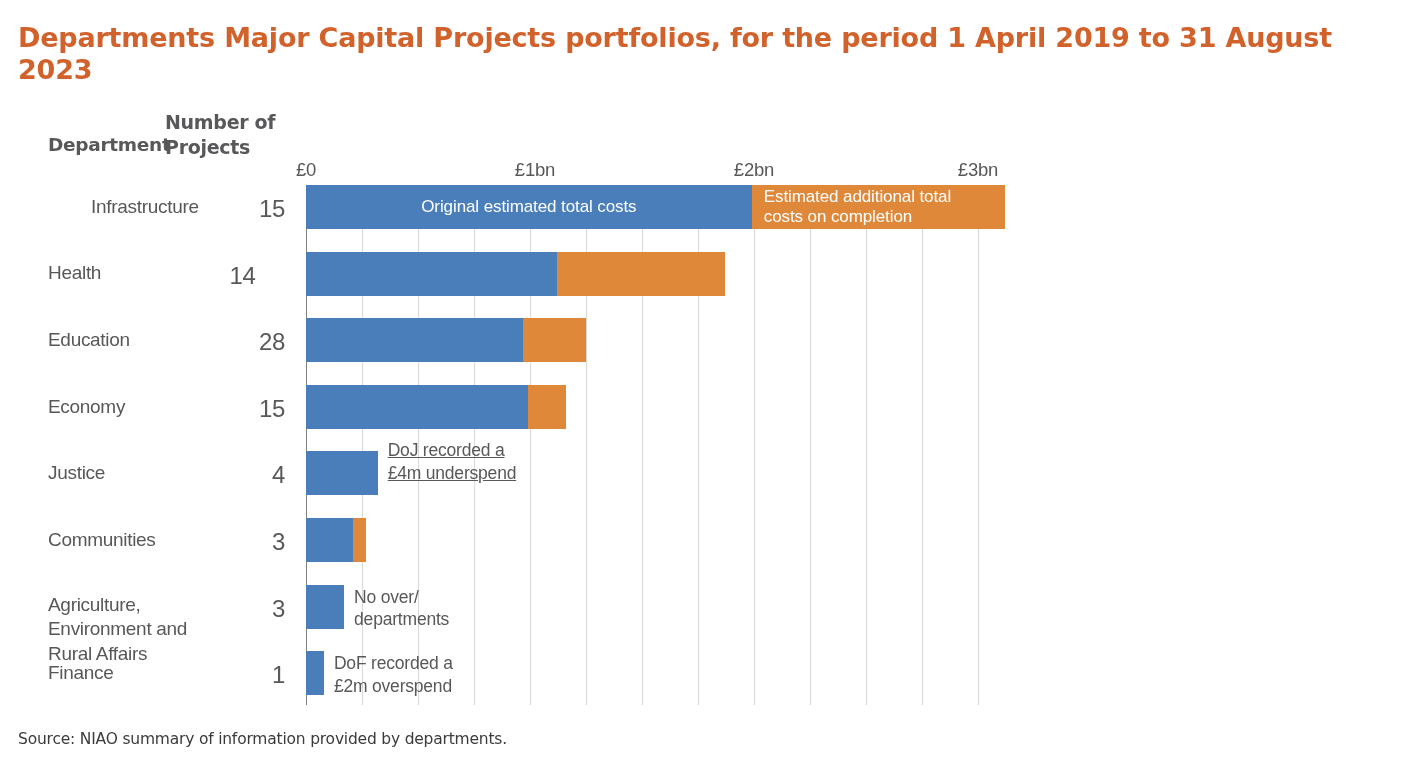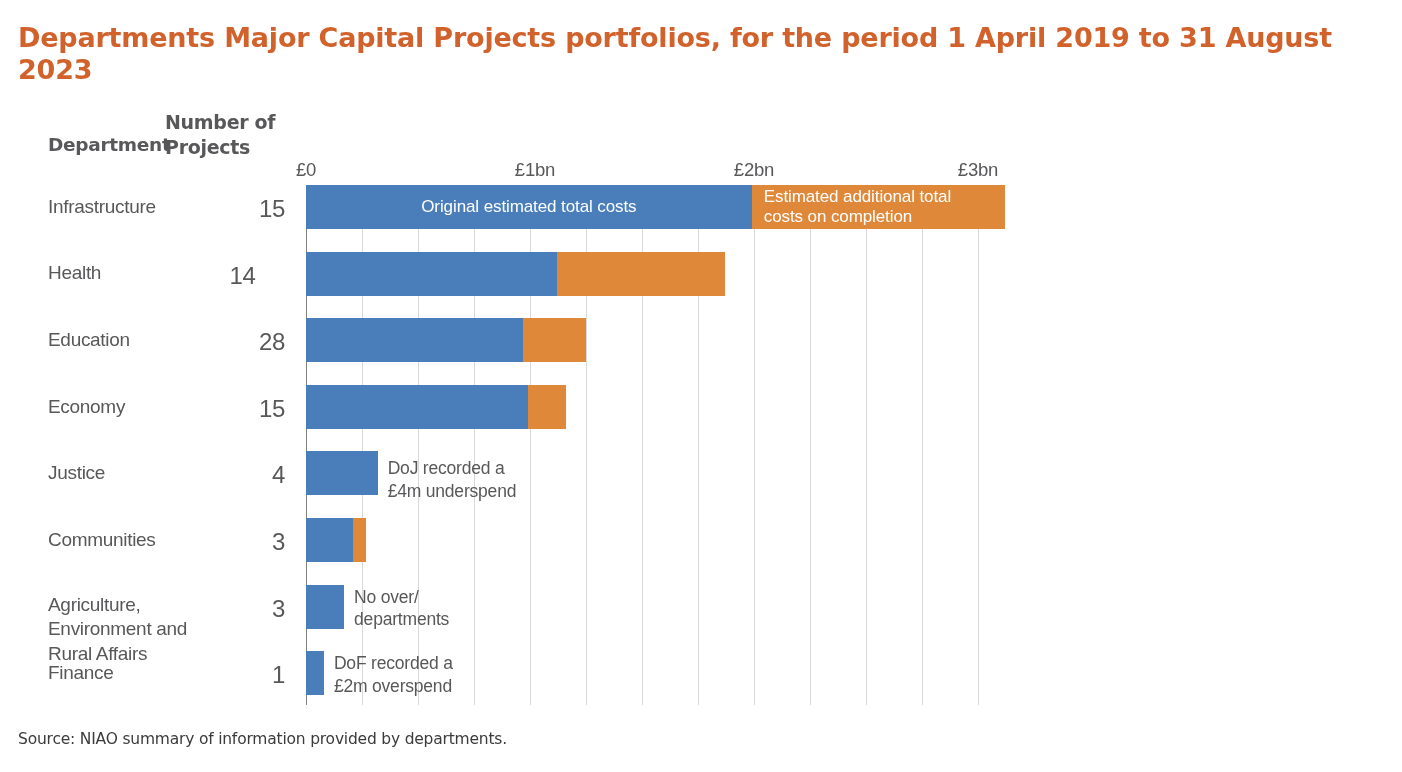--- a/index.html
+++ b/index.html
@@ -164,21 +164,21 @@
 <body>
 
 <div id="chart-title">Departments Major Capital Projects portfolios, for the period 1 April 2019 to 31 August 2023</div>
 
 <div id="col-header-dept">Department</div>
 
 <div id="col-header-projects">Number of
 Projects</div>
 
 <div id="category-labels">
-    <div class="cat-label" style="top: 194.85px;">Infrastructure</div>
+    <div class="cat-label" style="top: 194.85px; margin-left: 43px;">Infrastructure</div>
     <div class="cat-count" style="top: 195px;">15</div>
     <div class="cat-label" style="top: 261.45px;">Health</div>
     <div class="cat-count" style="top: 261.6px; text-align: center;">14</div>
     <div class="cat-label" style="top: 328.05px;">Education</div>
     <div class="cat-count" style="top: 328.2px;">28</div>
     <div class="cat-label" style="top: 394.65px;">Economy</div>
     <div class="cat-count" style="top: 394.8px;">15</div>
     <div class="cat-label" style="top: 461.25px;">Justice</div>
     <div class="cat-count" style="top: 461.4px;">4</div>
     <div class="cat-label" style="top: 527.85px;">Communities</div>
@@ -229,21 +229,21 @@
         <div class="bar original" style="width: 217.28px; background: rgb(74, 126, 187);"></div>
         <div class="bar additional" style="left: 217.28px; width: 62.72px; background: rgb(224, 136, 58);"></div>
       </div>
       <div class="row" style="top: 199.8px;">
         <div class="bar original" style="width: 221.76px; background: rgb(74, 126, 187);"></div>
         <div class="bar additional" style="left: 221.76px; width: 38.08px; background: rgb(224, 136, 58);"></div>
       </div>
       <div class="row" style="top: 266.4px;">
         <div class="bar original" style="width: 71.68px; background: rgb(74, 126, 187);"></div>
       </div>
-      <div class="annotation" style="left: 81.68px; top: 272px;">DoJ recorded a
+      <div class="annotation" style="left: 81.68px; top: 254px; text-decoration: underline;">DoJ recorded a
 £4m underspend</div>
       <div class="row" style="top: 333px;">
         <div class="bar original" style="width: 47.04px; background: rgb(74, 126, 187);"></div>
         <div class="bar additional" style="left: 47.04px; width: 13.44px; background: rgb(224, 136, 58);"></div>
       </div>
       <div class="row" style="top: 399.6px;">
         <div class="bar original" style="width: 38.08px; background: rgb(74, 126, 187);"></div>
       </div>
       <div class="annotation" style="left: 48.08px; top: 400.6px;">No over/
 departments</div>

